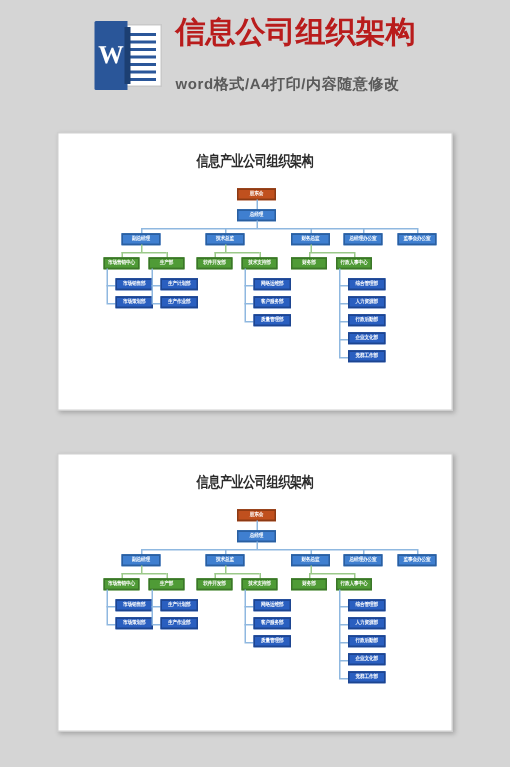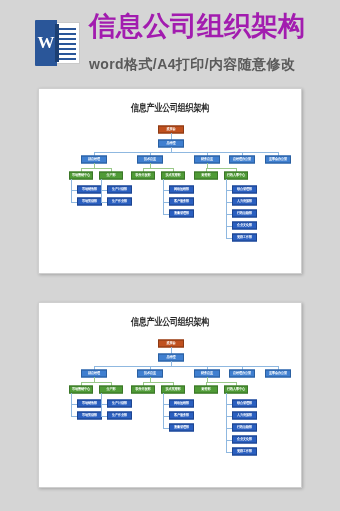--- a/index.html
+++ b/index.html
@@ -46,26 +46,26 @@
     font-family: "Liberation Serif", serif;
   }
   .word-icon .spine {
     position: absolute; left: 20px; top: 4px;
     width: 4px; height: 38px;
     background: #1f4border;
     background: #1c3f72;
   }
   .titles { display: flex; flex-direction: column; }
   .main-title {
-    font-size: 27px; font-weight: bold; color: #a21caf;
+    font-size: 20px; font-weight: bold; color: #b91c1c;
     letter-spacing: 0px; line-height: 1.08;
     white-space: nowrap;
   }
   .sub-title {
-    font-size: 14px; color: #5a5a5a; font-weight: bold;
+    font-size: 10px; color: #5a5a5a; font-weight: bold;
     letter-spacing: 0.4px; margin-top: 15px; white-space: nowrap;
   }
 
   
   .card {
     position: absolute;
     left: 38px; width: 264px; height: 186px;
     background: #ffffff;
     border: 1px solid #cfcfcf;
     box-shadow: 1px 1px 3px rgba(0,0,0,0.22);

